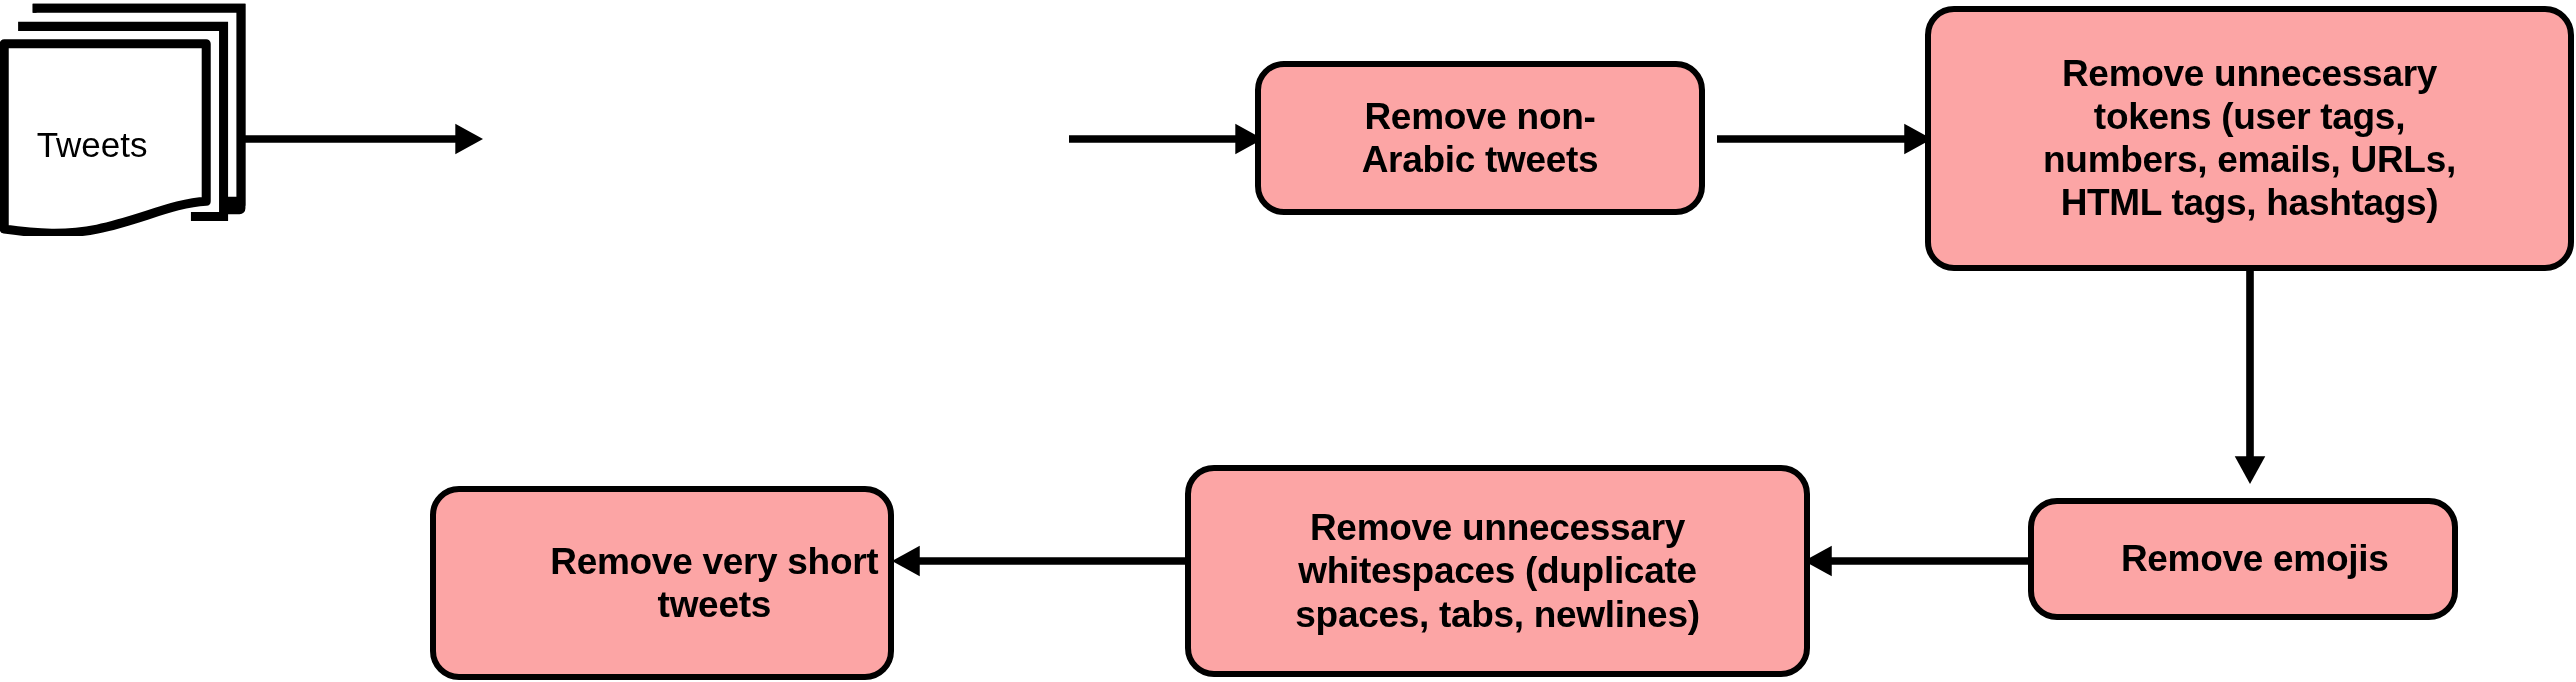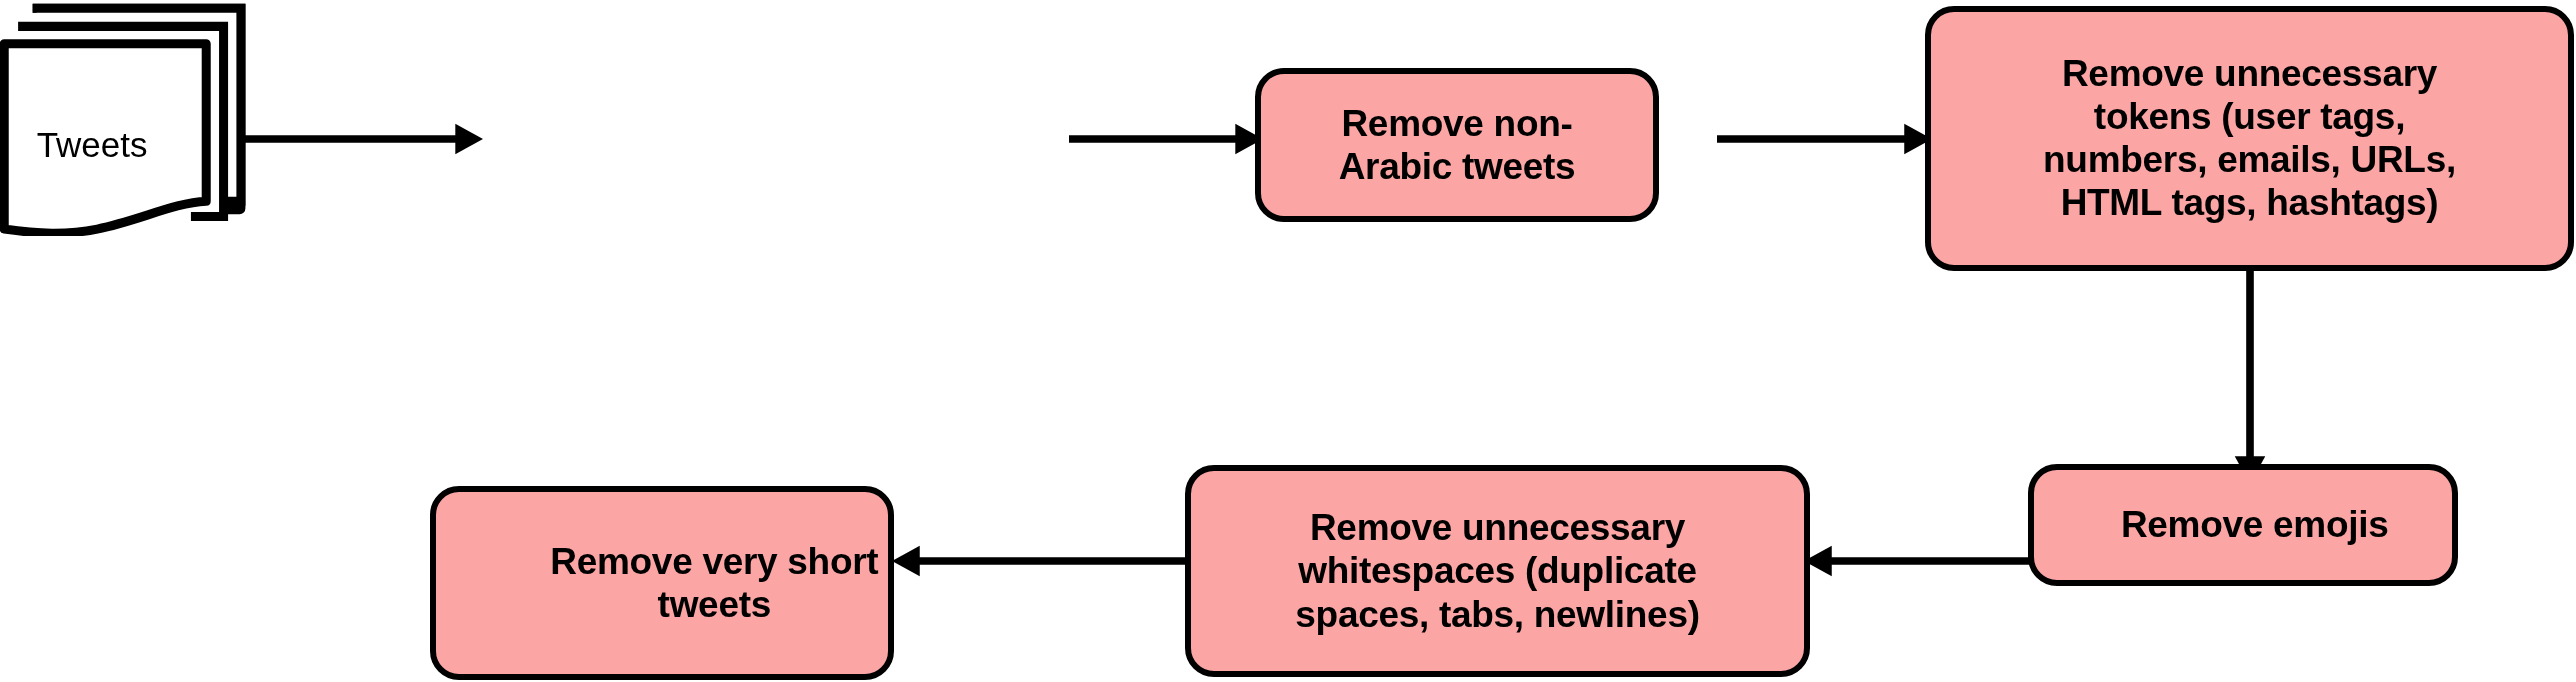--- a/index.html
+++ b/index.html
@@ -103,21 +103,21 @@
   </div>
 
 
   <div class="connector" style="left:1069px; top:118px; width:194px; height:42px;">
     <svg width="194" height="42" viewBox="0 0 280 60" xmlns="http://www.w3.org/2000/svg">
       <line x1="0" y1="30" x2="245" y2="30" stroke="#000000" stroke-width="11"></line>
       <polygon points="240,8 280,30 240,52" fill="#000000"></polygon>
     </svg>
   </div>
 
-  <div class="node" style="left:1255px; top:68px; width:404px; height:154px;">
+  <div class="node" style="left:1255px; top:61px; width:450px; height:154px;">
     <span class="node-label">Remove non-
 Arabic tweets</span>
   </div>
 
   <div class="connector" style="left:1717px; top:118px; width:215px; height:42px;">
     <svg width="215" height="42" viewBox="0 0 310 60" xmlns="http://www.w3.org/2000/svg">
       <line x1="0" y1="30" x2="275" y2="30" stroke="#000000" stroke-width="11"></line>
       <polygon points="270,8 310,30 270,52" fill="#000000"></polygon>
     </svg>
   </div>
@@ -129,21 +129,21 @@
 HTML tags, hashtags)</span>
   </div>
 
   <div class="connector" style="left:2229px; top:269px; width:42px; height:215px;">
     <svg width="42" height="215" viewBox="0 0 60 310" xmlns="http://www.w3.org/2000/svg">
       <line x1="30" y1="0" x2="30" y2="275" stroke="#000000" stroke-width="11"></line>
       <polygon points="8,270 30,310 52,270" fill="#000000"></polygon>
     </svg>
   </div>
 
-  <div class="node" style="left:2028px; top:464px; width:430px; height:122px;padding-left:33px;">
+  <div class="node" style="left:2028px; top:498px; width:430px; height:122px;padding-left:33px;">
     <span class="node-label">Remove emojis</span>
   </div>
 
   <div class="connector" style="left:1804px; top:540px; width:229px; height:42px;">
     <svg width="229" height="42" viewBox="0 0 330 60" xmlns="http://www.w3.org/2000/svg">
       <line x1="330" y1="30" x2="35" y2="30" stroke="#000000" stroke-width="11"></line>
       <polygon points="40,8 0,30 40,52" fill="#000000"></polygon>
     </svg>
   </div>
 

